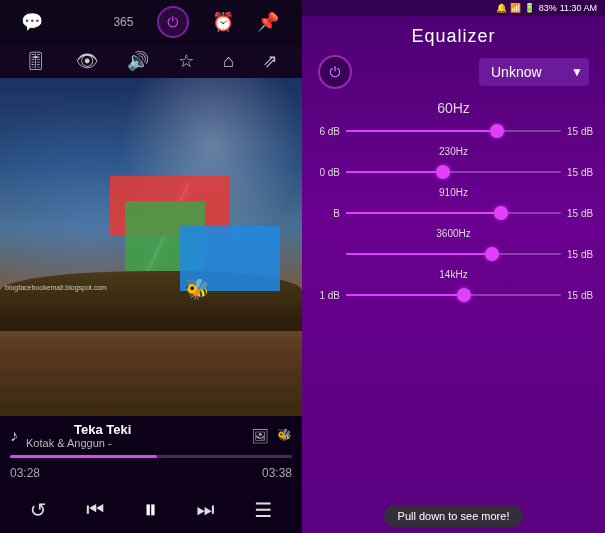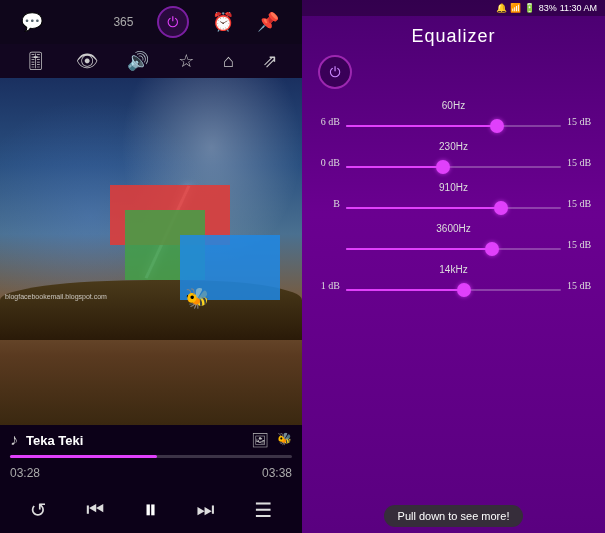--- a/index.html
+++ b/index.html
@@ -170,20 +170,21 @@
     }
 
     .song-details {
       flex: 1;
     }
 
     .song-title {
       color: #fff;
       font-size: 13px;
       font-weight: bold;
+      margin-left: 48px;
     }
 
     .song-artist {
       color: #bbb;
       font-size: 11px;
     }
 
     .song-extra-icons {
       display: flex;
       gap: 8px;
@@ -329,23 +330,22 @@
       flex: 1;
       padding: 0 10px;
       display: flex;
       flex-direction: column;
       gap: 4px;
       overflow: hidden;
     }
 
     .eq-band {
       display: flex;
-      align-items: flex-start;
+      align-items: center;
       gap: 6px;
-      font-family: Liberation Serif, serif;
     }
 
     .band-label-left {
       color: #ddd;
       font-size: 10px;
       min-width: 28px;
       text-align: right;
     }
 
     .band-slider-container {
@@ -469,20 +469,21 @@
     </div>
     <div class="watermark-text">blogfacebookemail.blogspot.com</div>
     <div class="watermark-bee">🐝</div>
   </div>
 
   <div class="bottom-info">
     <div class="song-info">
       <span class="music-icon">♪</span>
       <div class="song-details">
         <div class="song-title">Teka Teki</div>
+        <div class="song-artist">Kotak &amp; Anggun -</div>
       </div>
       <div class="song-extra-icons">
         <span>🖼</span>
         <span style="font-size:12px;">🐝</span>
       </div>
     </div>
     <div class="progress-bar-container">
       <div class="progress-bar-bg">
         <div class="progress-bar-fill"></div>
       </div>
@@ -514,26 +515,36 @@
       <span>11:30 AM</span>
     </div>
   </div>
 
   <div class="eq-title">Equalizer</div>
 
   <div class="eq-header-row">
     <div class="eq-power-btn">
       <span>⏻</span>
     </div>
+    <div class="preset-wrapper">
+      <select class="preset-dropdown">
+        <option>Unknow</option>
+        <option>Flat</option>
+        <option>Bass Boost</option>
+        <option>Rock</option>
+        <option>Pop</option>
+      </select>
+      <span class="preset-arrow">▼</span>
+    </div>
   </div>
 
   <div class="eq-bands">
 
     <div class="freq-row">
-      <span style="color:#ddd;font-size:10px;">60Hz</span>
+      <span style="color:#ddd;font-size:14px;">60Hz</span>
     </div>
     <div class="eq-band">
       <span class="band-label-left">6 dB</span>
       <div class="band-slider-container">
         <div class="band-track">
           <div class="band-fill" style="width:70%"></div>
           <div class="band-thumb" style="left:70%"></div>
         </div>
       </div>
       <span class="band-label-right">15 dB</span>

